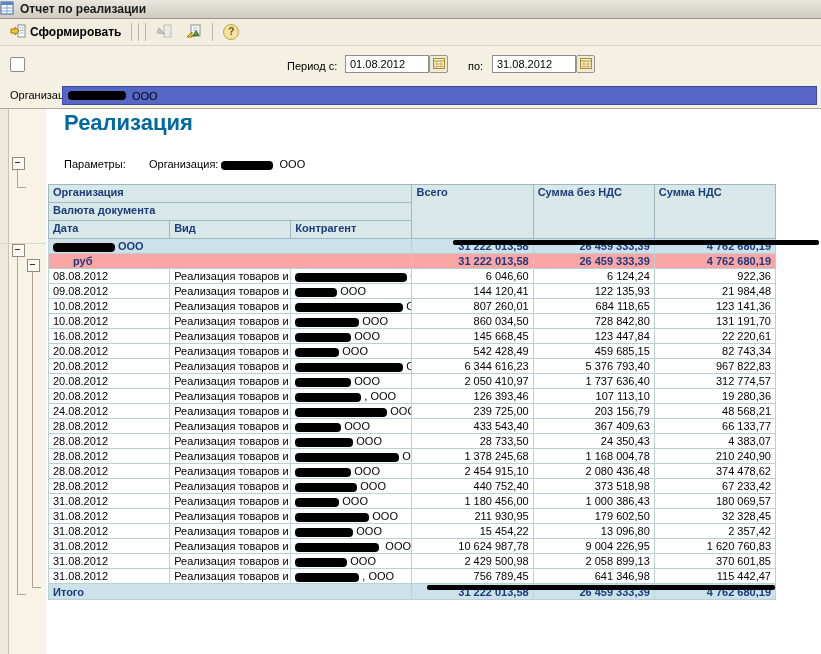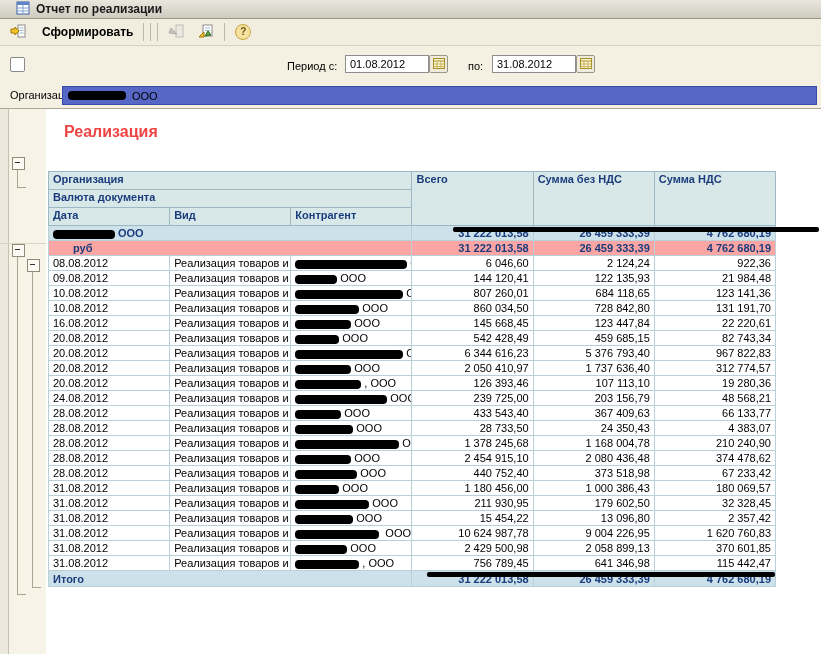--- a/index.html
+++ b/index.html
@@ -2,28 +2,28 @@
 <html><head>
 <meta charset="utf-8">
 <style>
   html,body{margin:0;padding:0}
   body{width:821px;height:654px;position:relative;overflow:hidden;
        font-family:"Liberation Sans",sans-serif;background:#fff;font-size:11px;color:#000}
 
   
   .titlebar{position:absolute;left:0;top:0;right:0;height:18px;
     background:linear-gradient(#E9E6DE,#CFCBC0);border-bottom:1px solid #9A9687;
-    display:flex;align-items:center;gap:6px;padding-left:16px}
+    display:flex;align-items:center;gap:6px;padding-left:0}
   .wtitle{font-weight:bold;font-size:12px;color:#1a1a1a}
 
   
   .toolbar{position:absolute;left:0;top:19px;right:0;height:26px;background:#F2EEDF;
     border-bottom:1px solid #D6D2C0;display:flex;align-items:center;padding-left:3px}
   .tbtn{background:transparent;border:1px solid transparent;font:11px "Liberation Sans",sans-serif;
-    display:flex;align-items:center;gap:16px;padding:2px 6px;color:#000;cursor:default}
+    display:flex;align-items:center;gap:4px;padding:2px 6px;color:#000;cursor:default}
   .tbtn.bold span.lbl{font-weight:bold;font-size:12px}
   .sep{width:1px;height:18px;background:#BBB7A5;margin:0 3px}
   .disabled{opacity:.5}
   .helpc{display:inline-block;width:14px;height:14px;border-radius:50%;background:#F5E2A0;
     border:1px solid #C8A53C;text-align:center;line-height:14px;font-weight:bold;font-size:10px;color:#6B5510}
 
   
   .filters{position:absolute;left:0;top:46px;right:0;height:36px;background:#F4F1E2}
   .checkbox{position:absolute;left:10px;top:11px;width:13px;height:13px;background:#fff;
     border:1px solid #8A8A8A;border-radius:2px}
@@ -46,26 +46,26 @@
   
   .report{position:absolute;left:0;top:108px;right:0;bottom:0;border-top:1px solid #ABA795;background:#fff}
   .gutter{position:absolute;left:0;top:0;bottom:0;width:8px;background:#ECE8DB;border-right:1px solid #C6C2B2}
   .gmargin{position:absolute;left:9px;top:0;bottom:0;width:37px;background:#F7F4E7}
   .content{position:absolute;left:46px;top:0;right:0;bottom:0;background:#fff}
   .ghline{position:absolute;left:0;top:134px;width:46px;height:1px;background:#D9D5C5}
   .gbox{position:absolute;width:11px;height:11px;background:#FCFAF2;border:1px solid #8F8B77;z-index:5}
   .gbox::after{content:"";position:absolute;left:2px;top:4px;width:5px;height:1px;background:#333}
   .gl{position:absolute;width:8px;border-left:1px solid #A9A590;border-bottom:1px solid #A9A590}
 
-  h1{font-size:16px;color:#ef4444;margin:10px 0 0 18px;line-height:26px}
+  h1{font-size:22px;color:#0369a1;margin:1px 0 0 18px;line-height:26px}
   .params{margin:22px 0 0 18px;height:13px}
   .pml{display:inline-block;width:85px}
 
   
-  .twrap{position:relative;margin:26px 0 0 2px;width:588px}
+  .twrap{position:relative;margin:13px 0 0 2px;width:588px}
   table{border-collapse:collapse;table-layout:fixed;width:728px;font-size:11px}
   td{border:1px solid #BACFD6;padding:0 4px;overflow:hidden;white-space:nowrap}
   .hrow td{height:16px;background:#D8E8E8;color:#1B3C7C;font-weight:bold;
     vertical-align:top;border-color:#9DB8C2;white-space:normal;line-height:13px;padding-top:1px}
   .grow td{height:14px}
   .drow td{height:14px;color:#000}
   .g1 td,.trow td{background:#CCE1EA;color:#1B3C7C;font-weight:bold}
   .g2 td{background:#fca5a5;color:#1B3C7C;font-weight:bold}
   .trow td{height:15px}
   .cname{padding-left:24px !important}
@@ -174,20 +174,25 @@
   <span class="ghline"></span>
   <span class="gbox" style="left:12px;top:48px"></span>
   <span class="gl" style="left:17px;top:60px;height:18px"></span>
   <span class="gbox" style="left:12px;top:135px"></span>
   <span class="gl" style="left:17px;top:147px;height:338px"></span>
   <span class="gbox" style="left:27px;top:150px"></span>
   <span class="gl" style="left:32px;top:162px;height:316px"></span>
 
   <div class="content">
     <h1>Реализация</h1>
+    <div class="params">
+      <span class="pml">Параметры:</span><span>Организация:</span>
+      <span class="redact" style="width:52px"></span>
+      <span>ООО</span>
+    </div>
     <div class="twrap">
       <table>
           <tbody id="tbody">
             <tr class="hrow">
               <td colspan="3">Организация</td>
               <td rowspan="3">Всего</td>
               <td rowspan="3">Сумма без НДС</td>
               <td rowspan="3">Сумма НДС</td>
             </tr>
             <tr class="hrow">
@@ -208,21 +213,21 @@
               <td colspan="3" class="cname">руб</td>
               <td class="num">31 222 013,58</td>
               <td class="num">26 459 333,39</td>
               <td class="num">4 762 680,19</td>
             </tr>
             <tr class="drow">
               <td>08.08.2012</td>
               <td>Реализация товаров и услуг</td>
               <td><span class="redact" style="width:112px"></span>ООО</td>
               <td class="num">6 046,60</td>
-              <td class="num">2 124,24</td>
+              <td class="num">6 124,24</td>
               <td class="num">922,36</td>
             </tr>
             <tr class="drow">
               <td>09.08.2012</td>
               <td>Реализация товаров и услуг</td>
               <td><span class="redact" style="width:42px"></span>ООО</td>
               <td class="num">144 120,41</td>
               <td class="num">122 135,93</td>
               <td class="num">21 984,48</td>
             </tr>

